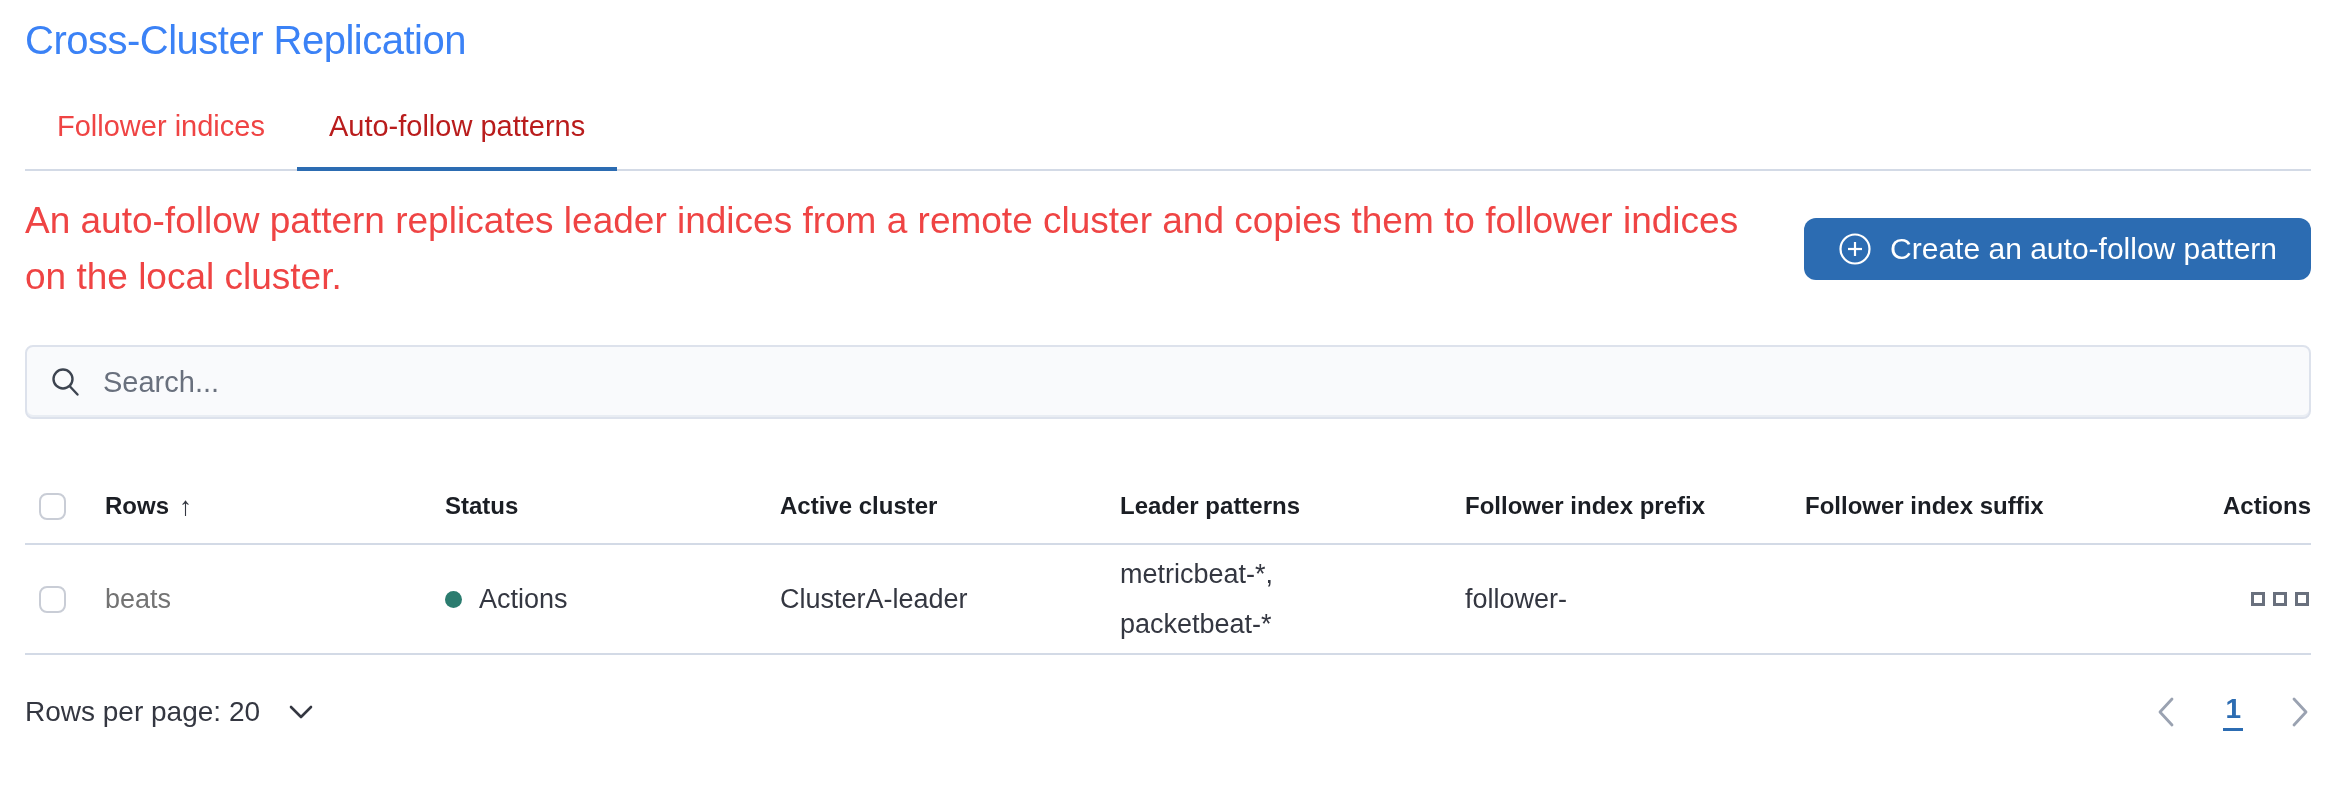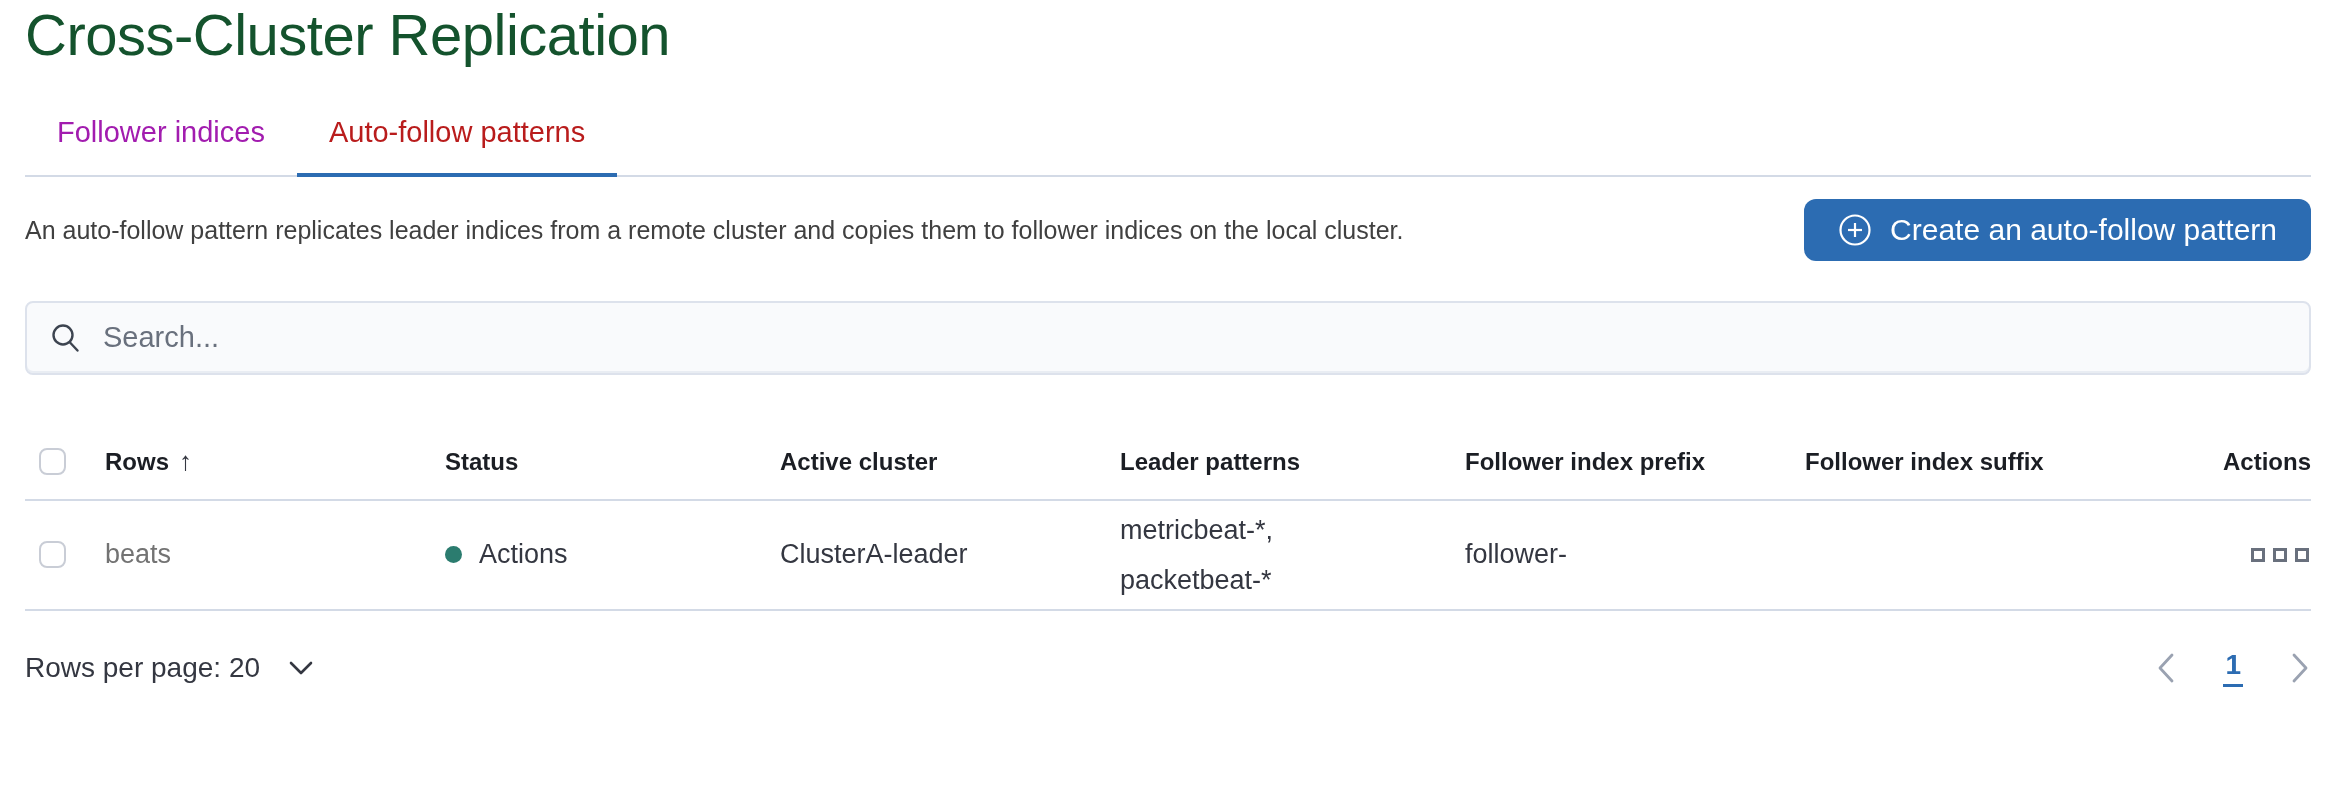--- a/index.html
+++ b/index.html
@@ -7,48 +7,48 @@
   body {
     width: 2336px; height: 800px;
     font-family: "Liberation Sans", sans-serif;
     color: #343741;
     overflow: hidden;
   }
   .page { width: 2336px; height: 800px; padding: 0 25px; }
 
   
   .page-title {
-    margin-top: 0;
-    font-size: 58px;
+    margin-top: 16px;
+    font-size: 40px;
     font-weight: 400;
     letter-spacing: -0.5px;
-    color: #14532d;
+    color: #3b82f6;
     line-height: 1.2;
   }
 
   
   .tabs { display: flex; margin-top: 34px; border-bottom: 2px solid #d3dae6; }
   .tab {
     padding: 12px 32px 24px 32px;
     font-size: 29px;
-    color: #a21caf;
+    color: #ef4444;
     border-bottom: 4px solid transparent;
     margin-bottom: -2px;
     cursor: pointer;
     white-space: nowrap;
   }
   .tab.active { color: #b91c1c; font-weight: 500; border-bottom-color: #2c6cb2; }
 
   
   .intro-row { display: flex; justify-content: space-between; align-items: center; margin-top: 22px; }
   .description {
     max-width: 1720px;
-    font-size: 25px;
+    font-size: 37px;
     line-height: 56px;
-    color: #404040;
+    color: #ef4444;
   }
   .create-btn {
     display: flex; align-items: center; gap: 18px;
     height: 62px; padding: 0 34px;
     background: #2c6cb2; color: #fff;
     border: none; border-radius: 12px;
     font-family: "Liberation Sans", sans-serif;
     font-size: 30px; font-weight: 400;
     cursor: pointer; white-space: nowrap;
     flex: 0 0 auto;

